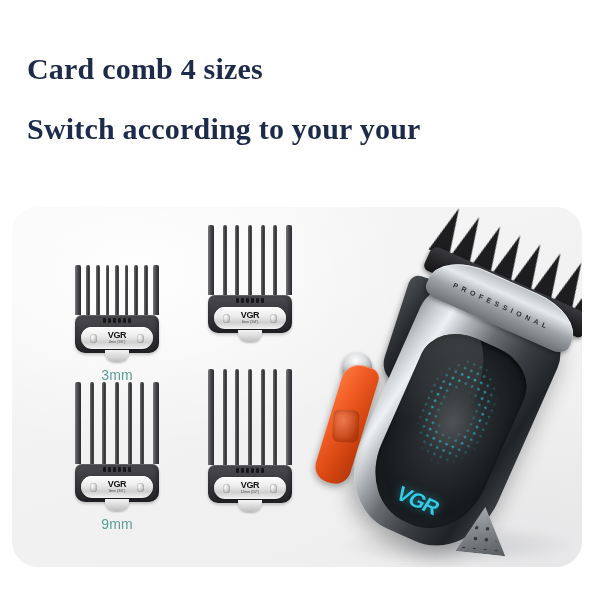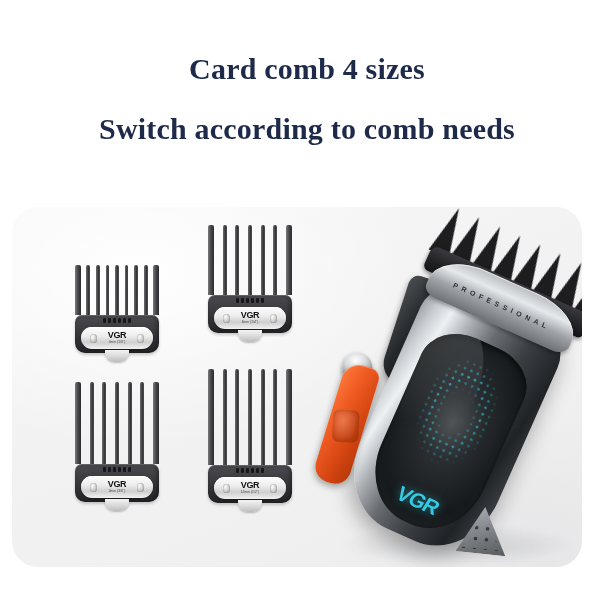--- a/index.html
+++ b/index.html
@@ -22,21 +22,20 @@
     height: 600px;
     background: #ffffff;
   }
 
   
   .headline-block {
     position: absolute;
     left: 27px;
     top: 52px;
     width: 560px;
-    text-align: center;
   }
   .headline {
     font-family: "Liberation Serif", serif;
     font-weight: bold;
     color: #1e2a4a;
     letter-spacing: 0.2px;
     white-space: nowrap;
   }
   .headline-1 { font-size: 30px; line-height: 34px; }
   .headline-2 { font-size: 30px; line-height: 34px; margin-top: 26px; }
@@ -431,21 +430,21 @@
     filter: blur(2px);
   }
 </style>
 </head>
 <body>
 
 <div id="stage">
 
   <div class="headline-block">
     <div class="headline headline-1">Card comb 4 sizes</div>
-    <div class="headline headline-2">Switch according to comb needs</div>
+    <div class="headline headline-2">Switch according to your your</div>
   </div>
 
   <div class="panel">
     <div class="panel-inner-sheen"></div>
 
     <div class="combs">
 
       <div class="comb-cell c0">
         <div class="comb-wrap">
           <div class="comb">
@@ -482,20 +481,21 @@
                 <span class="screw right"></span>
                 <span class="plate-text">
                   <b class="plate-brand">VGR</b>
                   <i class="plate-sub">3mm (1/8")</i>
                 </span>
               </div>
               <div class="nub"></div>
             </div>
           </div>
         </div>
+        <div class="size-label">3mm</div>
       </div>
 
       <div class="comb-cell c1">
         <div class="comb-wrap">
           <div class="comb">
             <div class="teeth" style="height:70px;">
               <span class="tooth edge" style="height:70px"></span>
                 <span class="teeth-gap" style="width:9px"></span>
               <span class="tooth" style="height:70px"></span>
                 <span class="teeth-gap" style="width:9px"></span>
@@ -564,20 +564,21 @@
                 <span class="screw right"></span>
                 <span class="plate-text">
                   <b class="plate-brand">VGR</b>
                   <i class="plate-sub">9mm (3/8")</i>
                 </span>
               </div>
               <div class="nub"></div>
             </div>
           </div>
         </div>
+        <div class="size-label">9mm</div>
       </div>
 
       <div class="comb-cell c3">
         <div class="comb-wrap" style="height:128px">
           <div class="comb">
             <div class="teeth" style="height:96px;">
               <span class="tooth edge" style="height:96px"></span>
                 <span class="teeth-gap" style="width:9px"></span>
               <span class="tooth" style="height:96px"></span>
                 <span class="teeth-gap" style="width:9px"></span>

